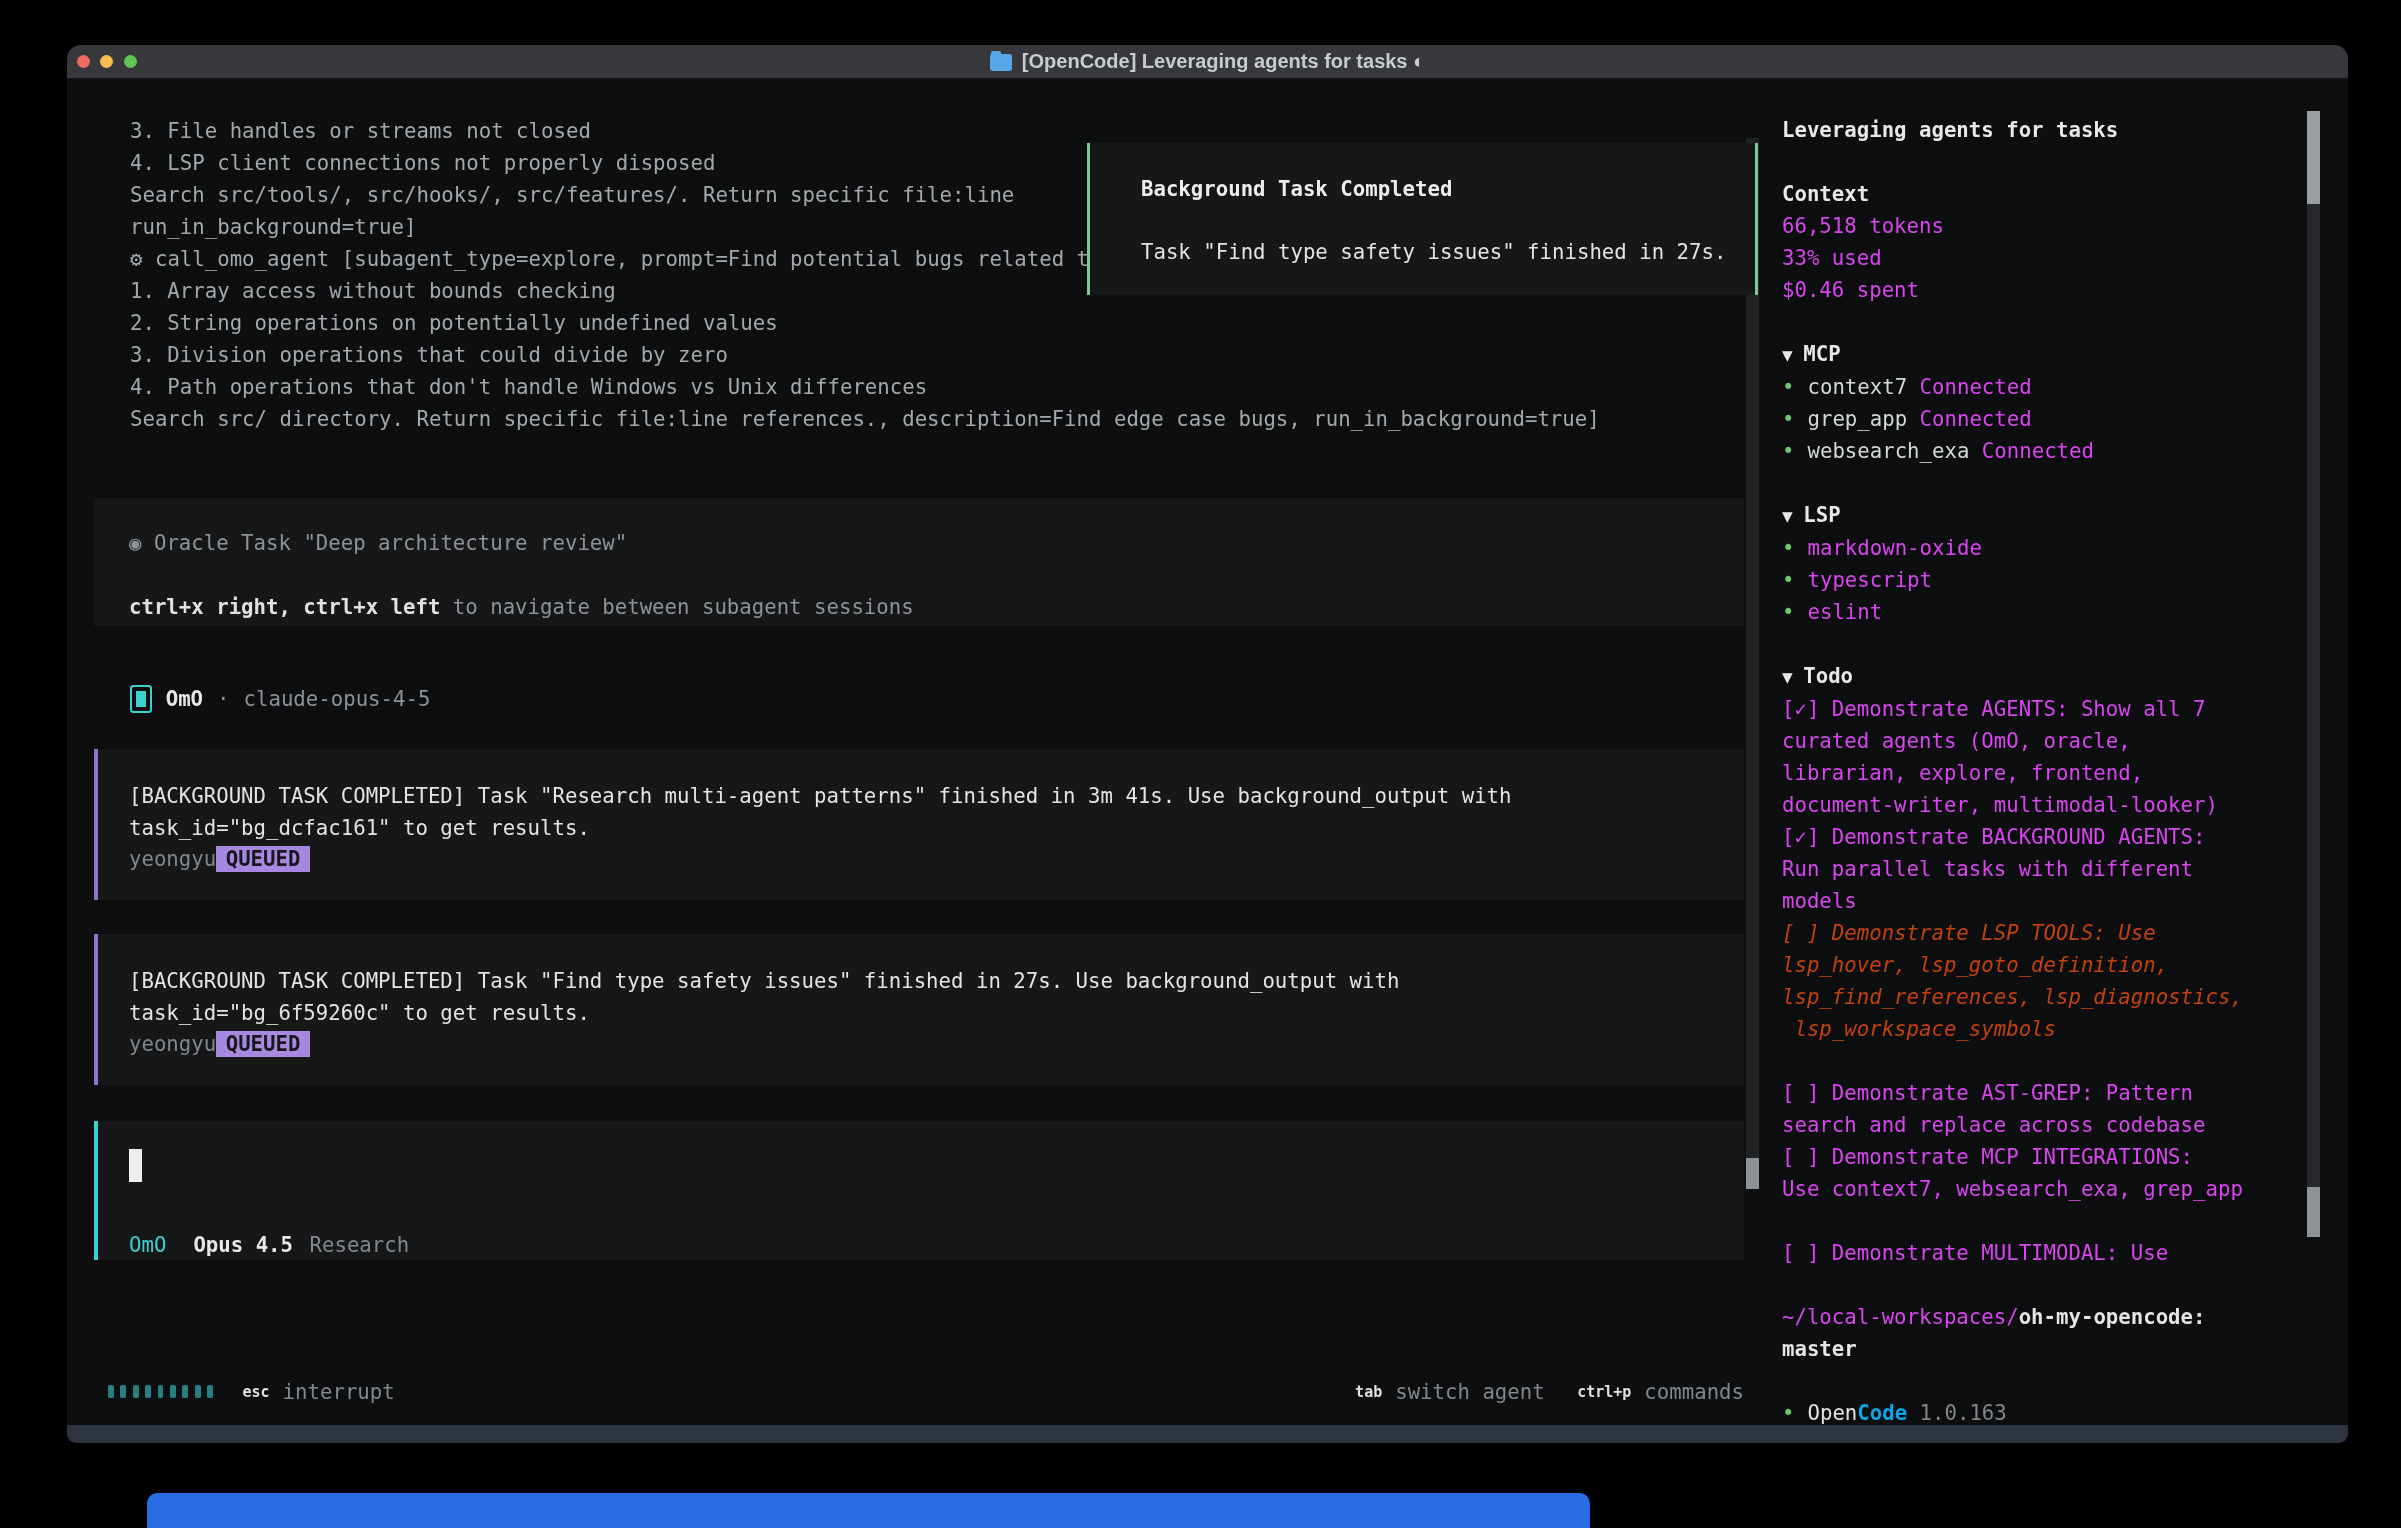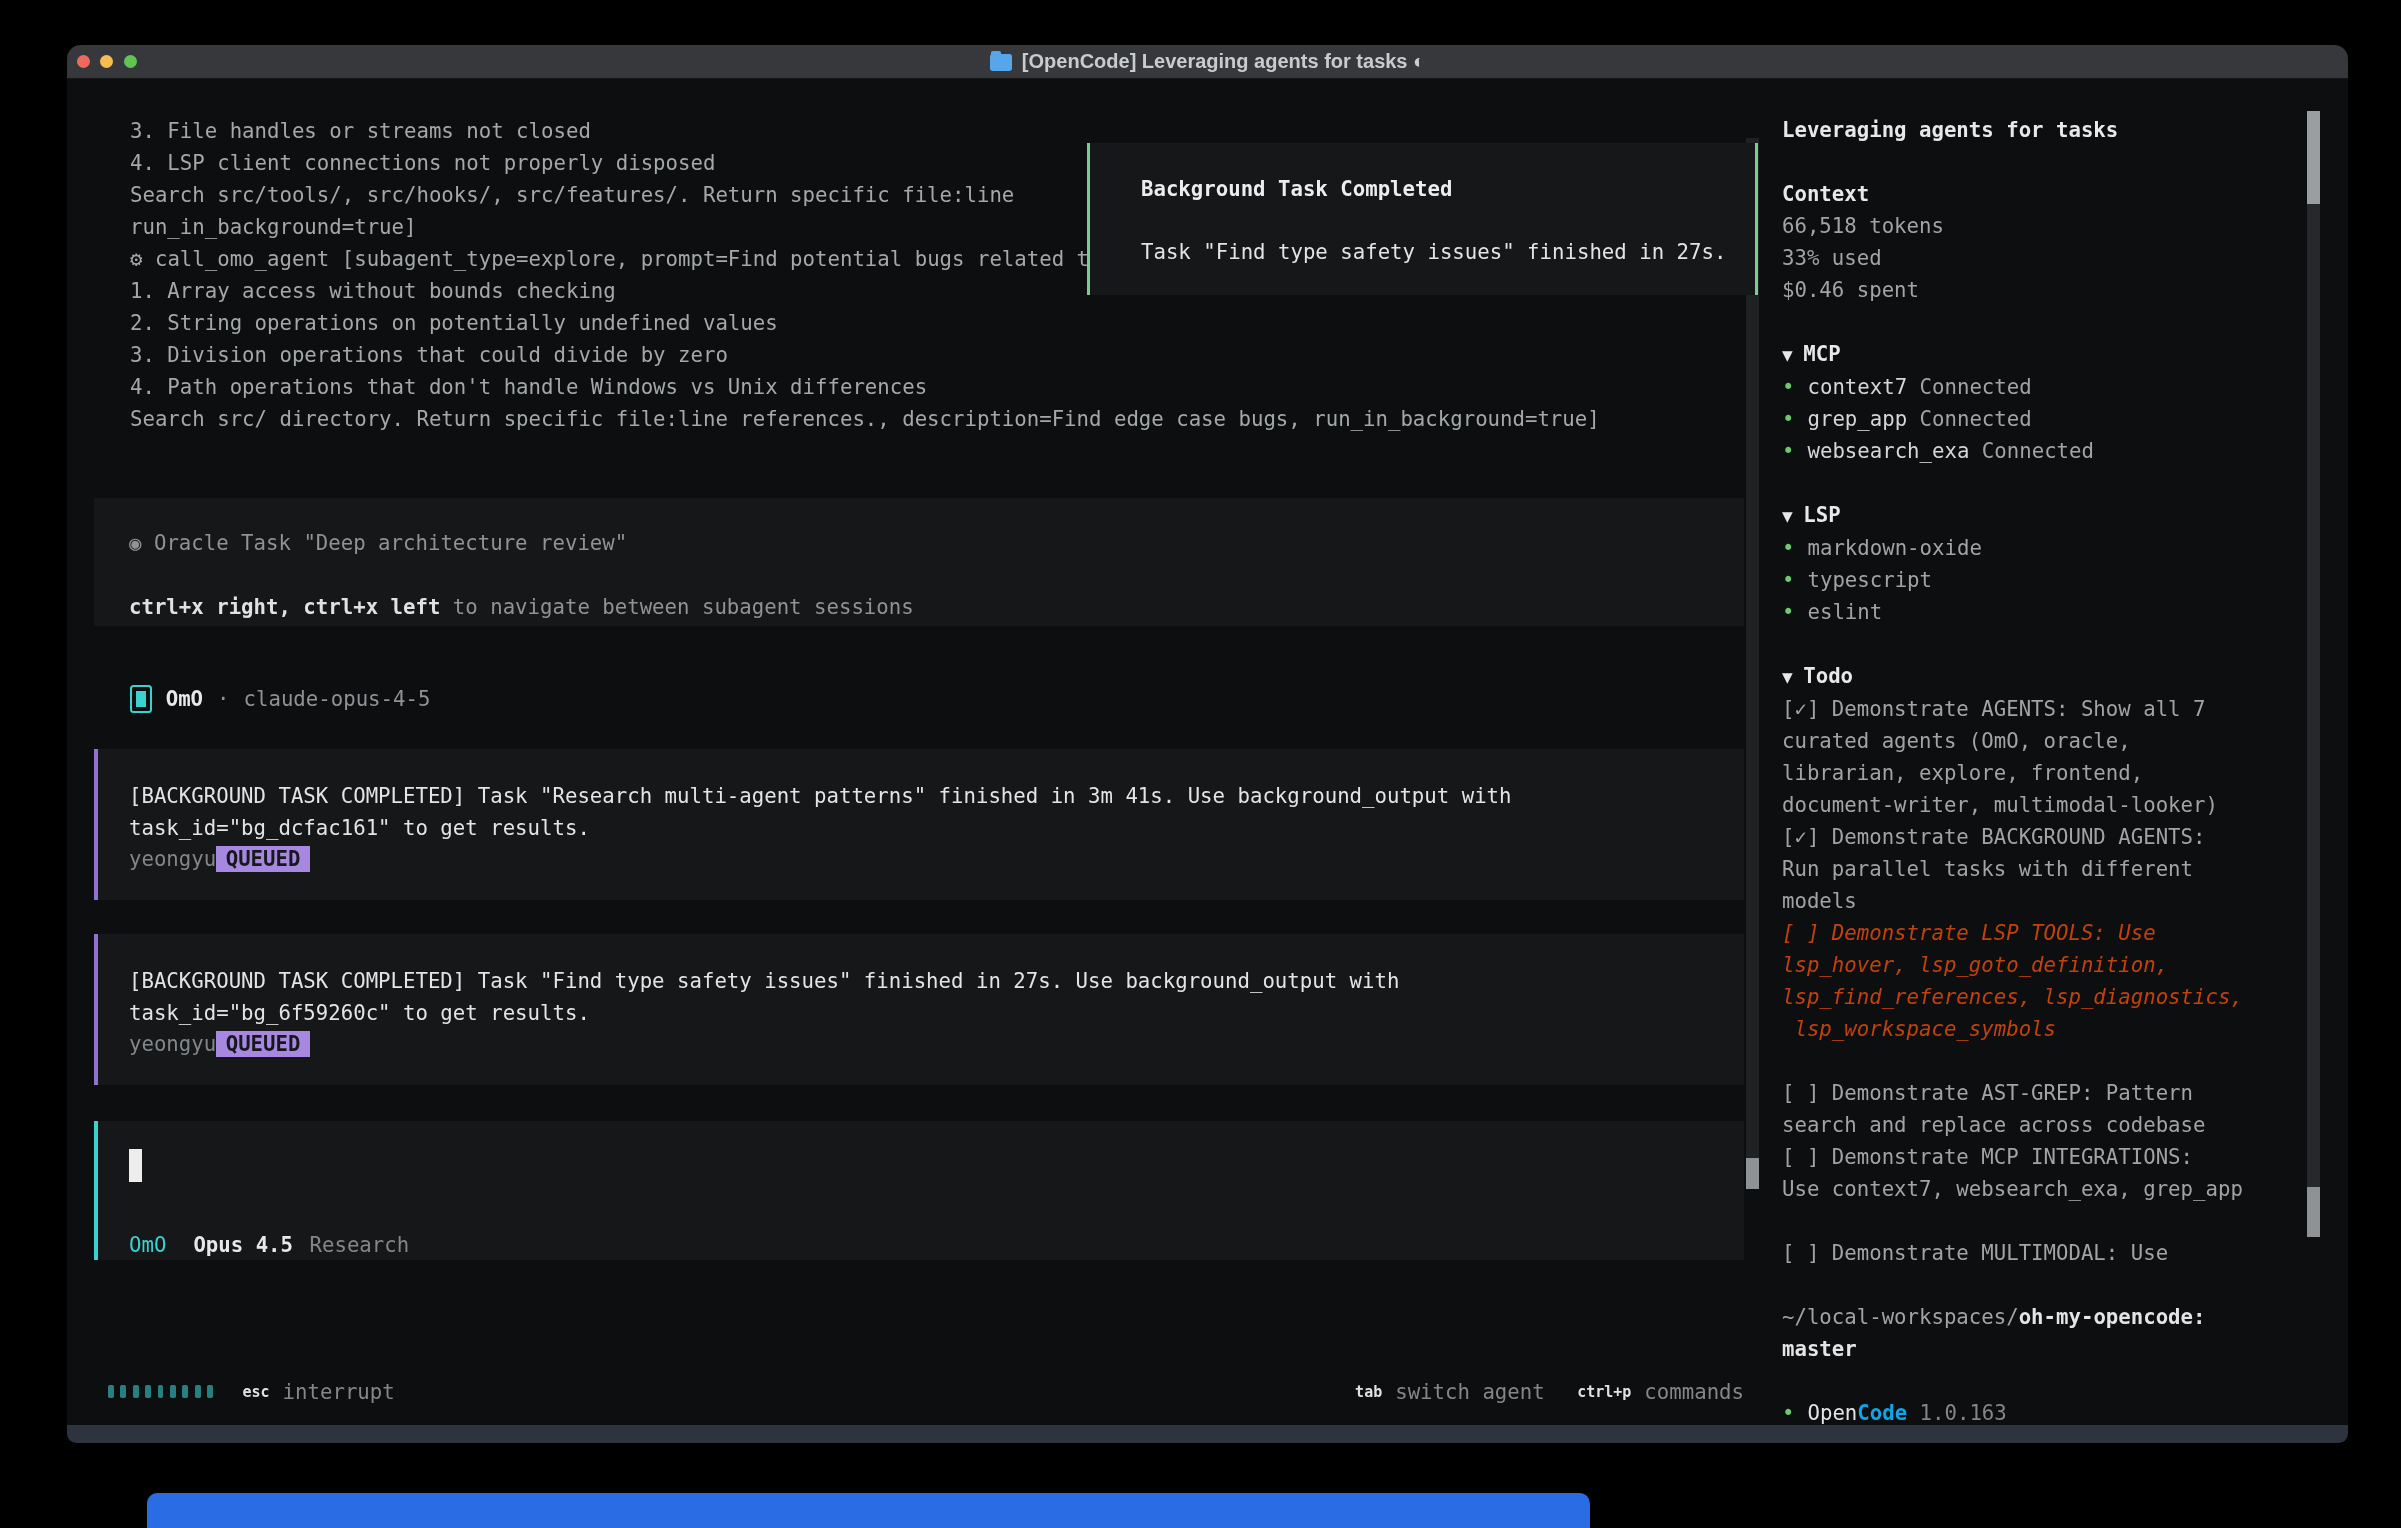--- a/index.html
+++ b/index.html
@@ -72,21 +72,21 @@
   .notif{position:absolute;left:1020px;top:98px;width:671px;height:152px;background:#161718;
          border-left:3px solid #7ecb8f;border-right:3px solid #7ecb8f;box-sizing:border-box;
          padding:29.5px 0 0 51px;z-index:6;}
   .notif-title{font-size:20.7px;line-height:32px;font-weight:bold;color:#eceeee;white-space:pre;}
   .notif-body{font-size:20.7px;line-height:32px;color:#e2e4e5;margin-top:31px;white-space:pre;}
 
   
   .sidebar{position:absolute;left:1696px;top:32.5px;width:505px;padding:36px 0 0 19px;box-sizing:border-box;}
   .sline{font-size:20.7px;line-height:32px;min-height:32px;white-space:pre;}
   .s-bold{color:#e6e8e9;font-weight:bold;}
-  .s-gray{color:#a3a3a3;}
+  .s-gray{color:#d946ef;}
   .s-name{color:#d4d7d8;}
   .s-green{color:#c2410c;font-style:italic;}
   .tri{color:#e6e8e9;font-weight:bold;margin-right:10.6px;font-size:17.7px;}
   .bullet{color:#6ec96e;margin-right:13px;}
   .path-white{color:#e2e4e5;font-weight:bold;}
   .oc-reg{color:#e2e4e5;}
   .oc-bold{color:#0ea5e9;font-weight:bold;}
   .ver{color:#83878a;}
 
   

